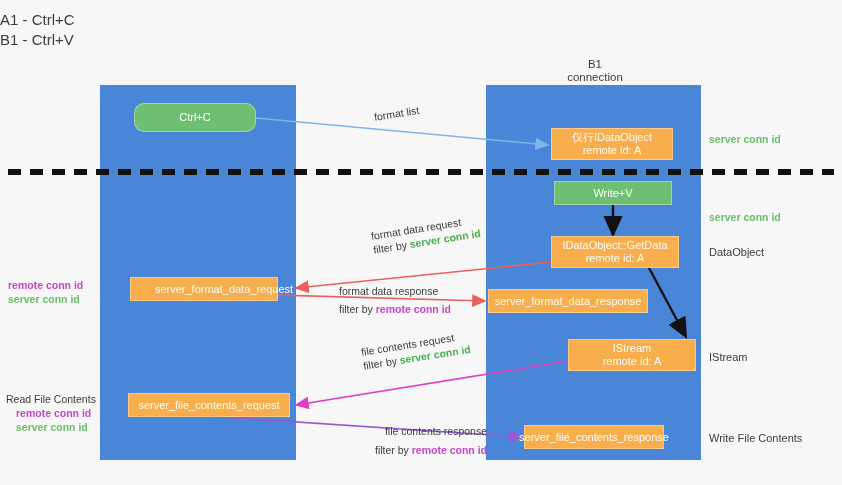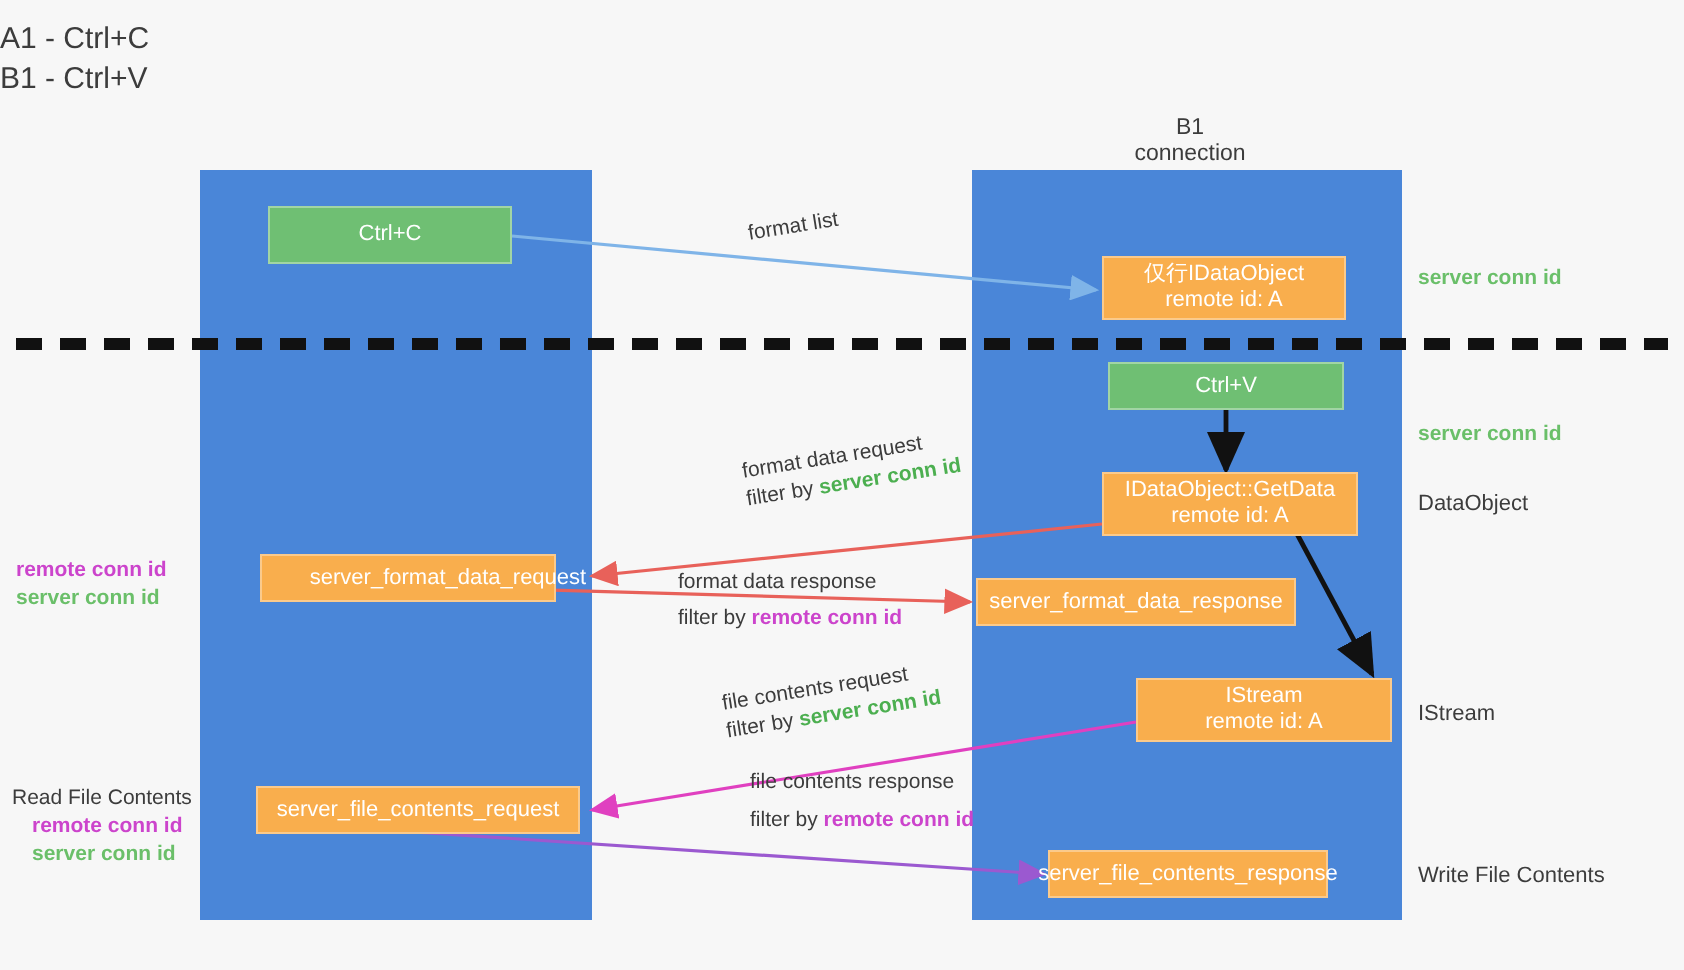--- a/index.html
+++ b/index.html
@@ -103,31 +103,31 @@
 
     <path d="M135,291 L485,301" stroke="#e8615a" stroke-width="1.6" fill="none" marker-end="url(#ah-red)"></path>
 
     <path d="M648,266 L686,337" stroke="#111111" stroke-width="2.4" fill="none" marker-end="url(#ah-black)"></path>
 
     <path d="M568,361 L296,405" stroke="#e040c0" stroke-width="1.6" fill="none" marker-end="url(#ah-magenta)"></path>
 
     <path d="M132,411 L522,437" stroke="#9b59d0" stroke-width="1.6" fill="none" marker-end="url(#ah-purple)"></path>
   </svg>
 
-  <div class="node green" style="left:134px;top:103px;width:122px;height:29px;">
+  <div class="node green" style="left:134px;top:103px;width:122px;height:29px;border-radius:10px;">
     <div>Ctrl+C</div>
   </div>
 
   <div class="node orange" style="left:551px;top:128px;width:122px;height:32px;">
     <div>仅行IDataObject</div>
     <div class="l2">remote id: A</div>
   </div>
 
   <div class="node green" style="left:554px;top:181px;width:118px;height:24px;">
-    <div>Ctrl+V</div>
+    <div>Write+V</div>
   </div>
 
   <div class="node orange" style="left:551px;top:236px;width:128px;height:32px;">
     <div>IDataObject::GetData</div>
     <div class="l2">remote id: A</div>
   </div>
 
   <div class="node orange" style="left:568px;top:339px;width:128px;height:32px;">
     <div>IStream</div>
     <div class="l2">remote id: A</div>
@@ -161,21 +161,21 @@
   <div class="elabel" style="left:339px;top:284px;">
     <div>format data response</div>
     <div style="margin-top:4px;"><span>filter by </span><span class="remote">remote conn id</span></div>
   </div>
 
   <div class="elabel rot-up" style="left:360px;top:345px;">
     <div>file contents request</div>
     <div><span>filter by </span><span class="server">server conn id</span></div>
   </div>
 
-  <div class="elabel" style="left:375px;top:384px;">
+  <div class="elabel" style="left:375px;top:424px;text-align:right;">
     <div>file contents response</div>
     <div style="margin-top:5px;"><span>filter by </span><span class="remote">remote conn id</span></div>
   </div>
 
   <div class="side" style="left:8px;top:278px;">
     <div class="remote">remote conn id</div>
     <div class="server">server conn id</div>
   </div>
 
   <div class="side" style="left:6px;top:392px;">

